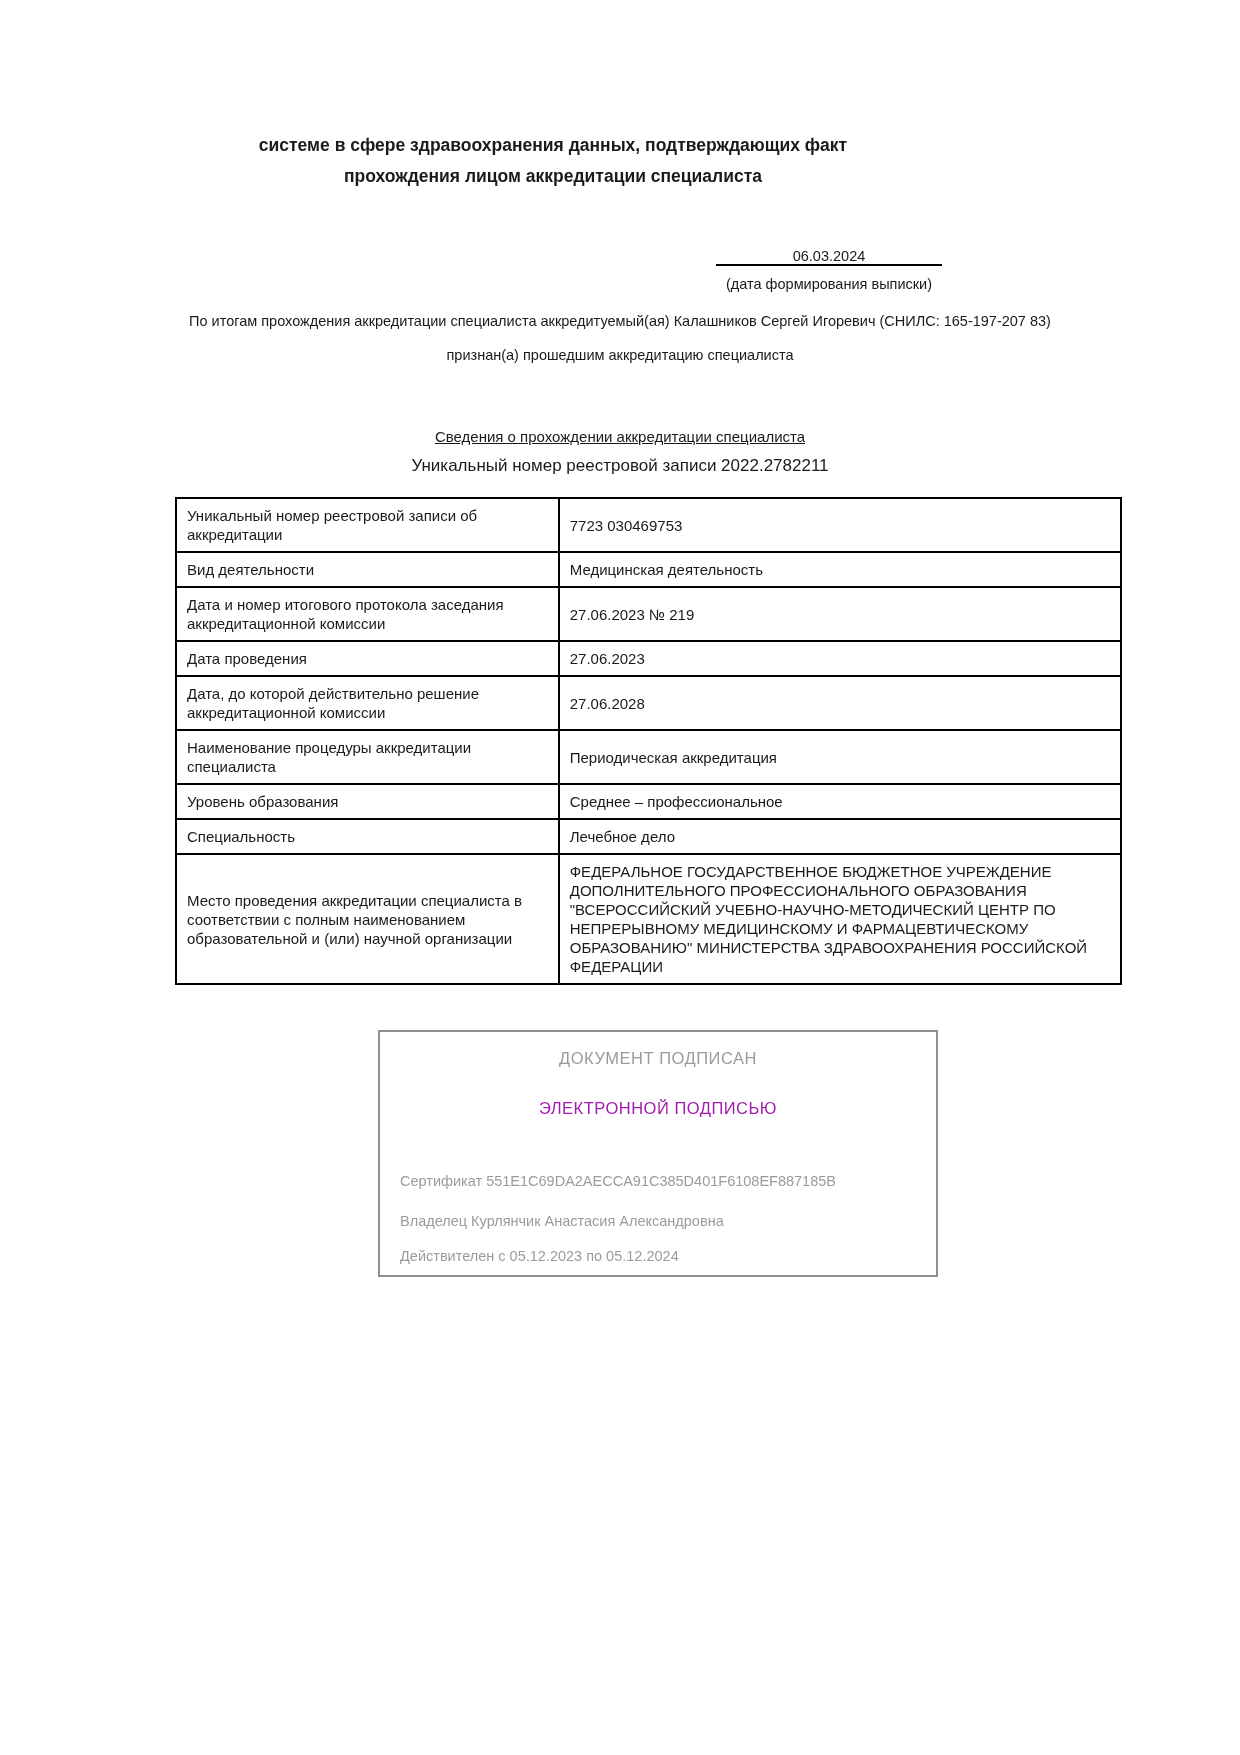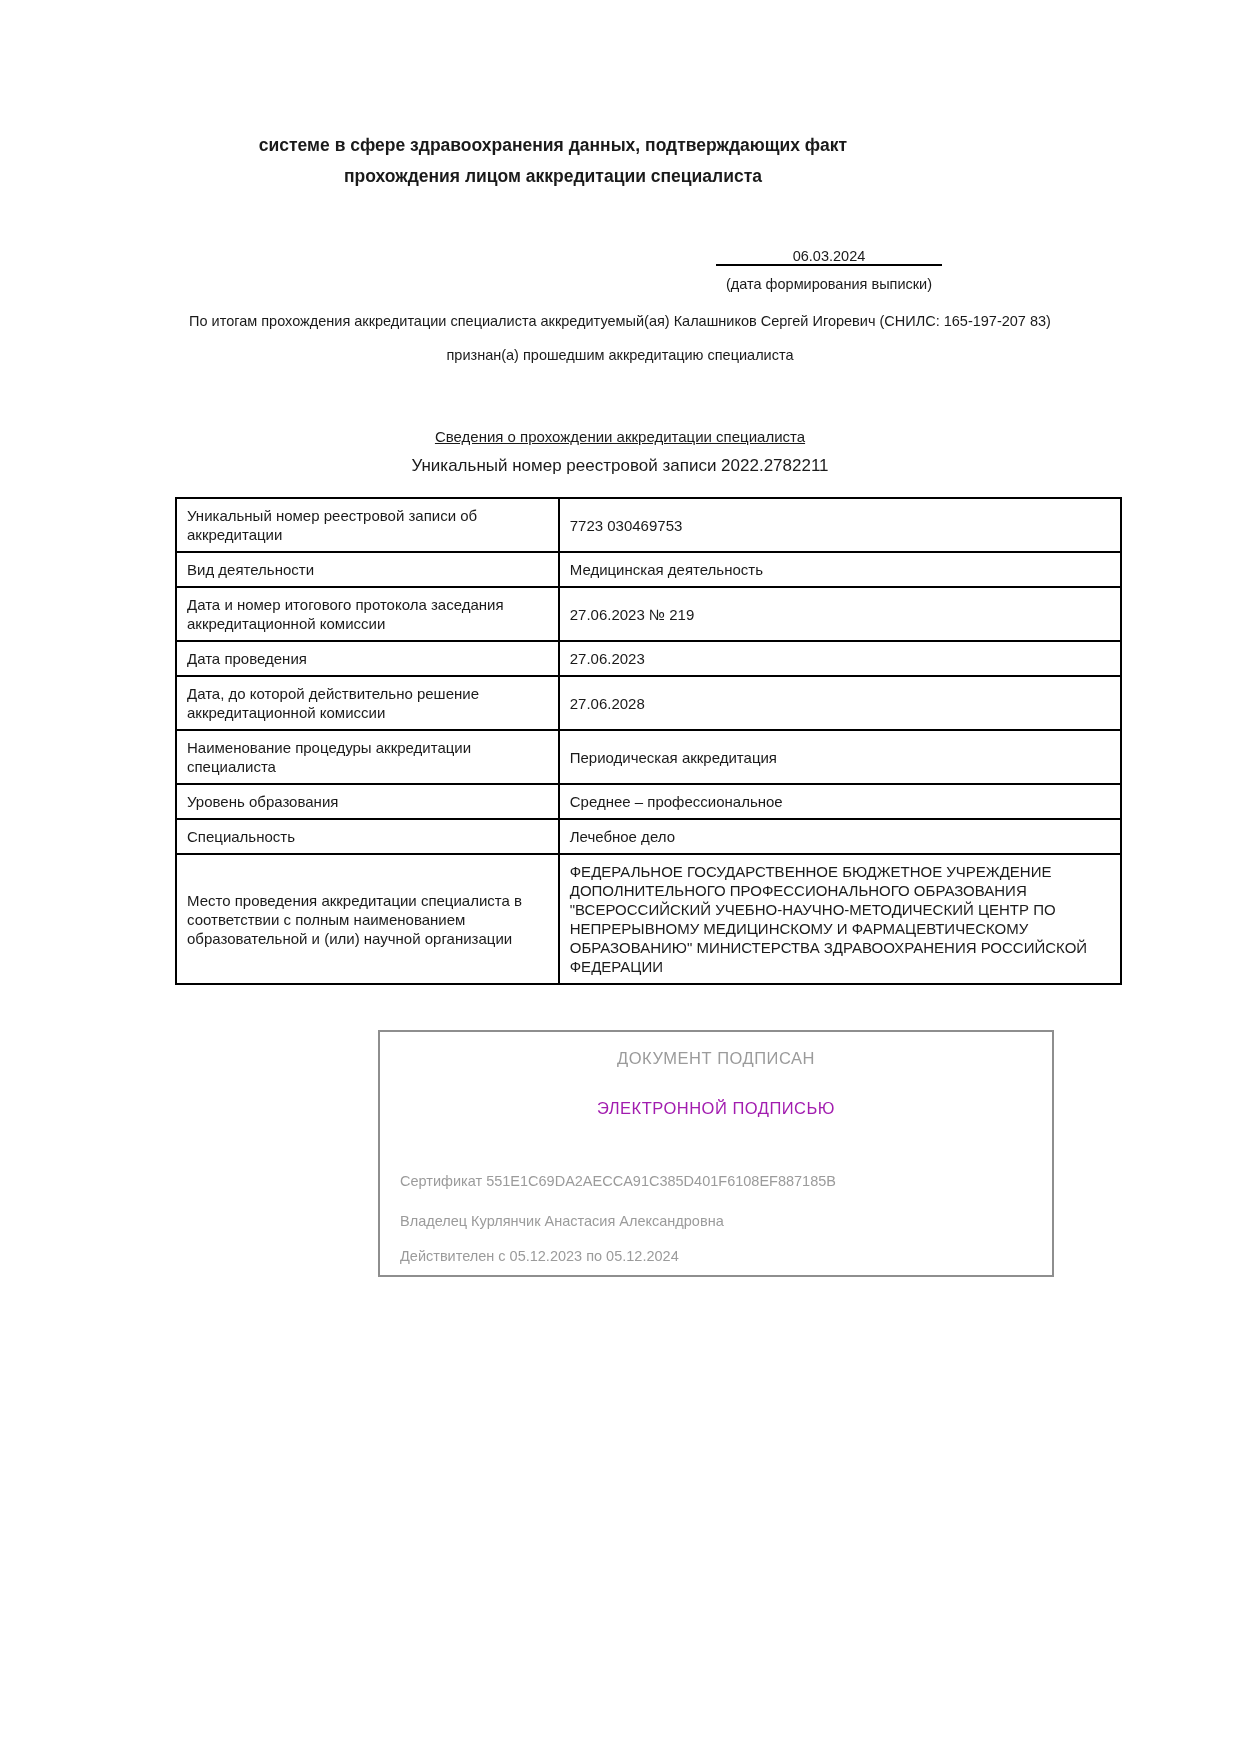--- a/index.html
+++ b/index.html
@@ -82,21 +82,21 @@
   table.acc-table td {
     border: 2px solid #000000;
     vertical-align: middle;
     padding: 7px 10px;
   }
   table.acc-table td.label-cell { width: 40.5%; }
   .sig-box {
     position: absolute;
     top: 1030px;
     left: 378px;
-    width: 676px;
+    width: 560px;
     height: 247px;
     border: 2px solid #8e8e8e;
     background: #ffffff;
   }
   .sig-line1, .sig-line2 {
     position: absolute;
     left: 0;
     width: 100%;
     text-align: center;
     font-size: 16.5px;

